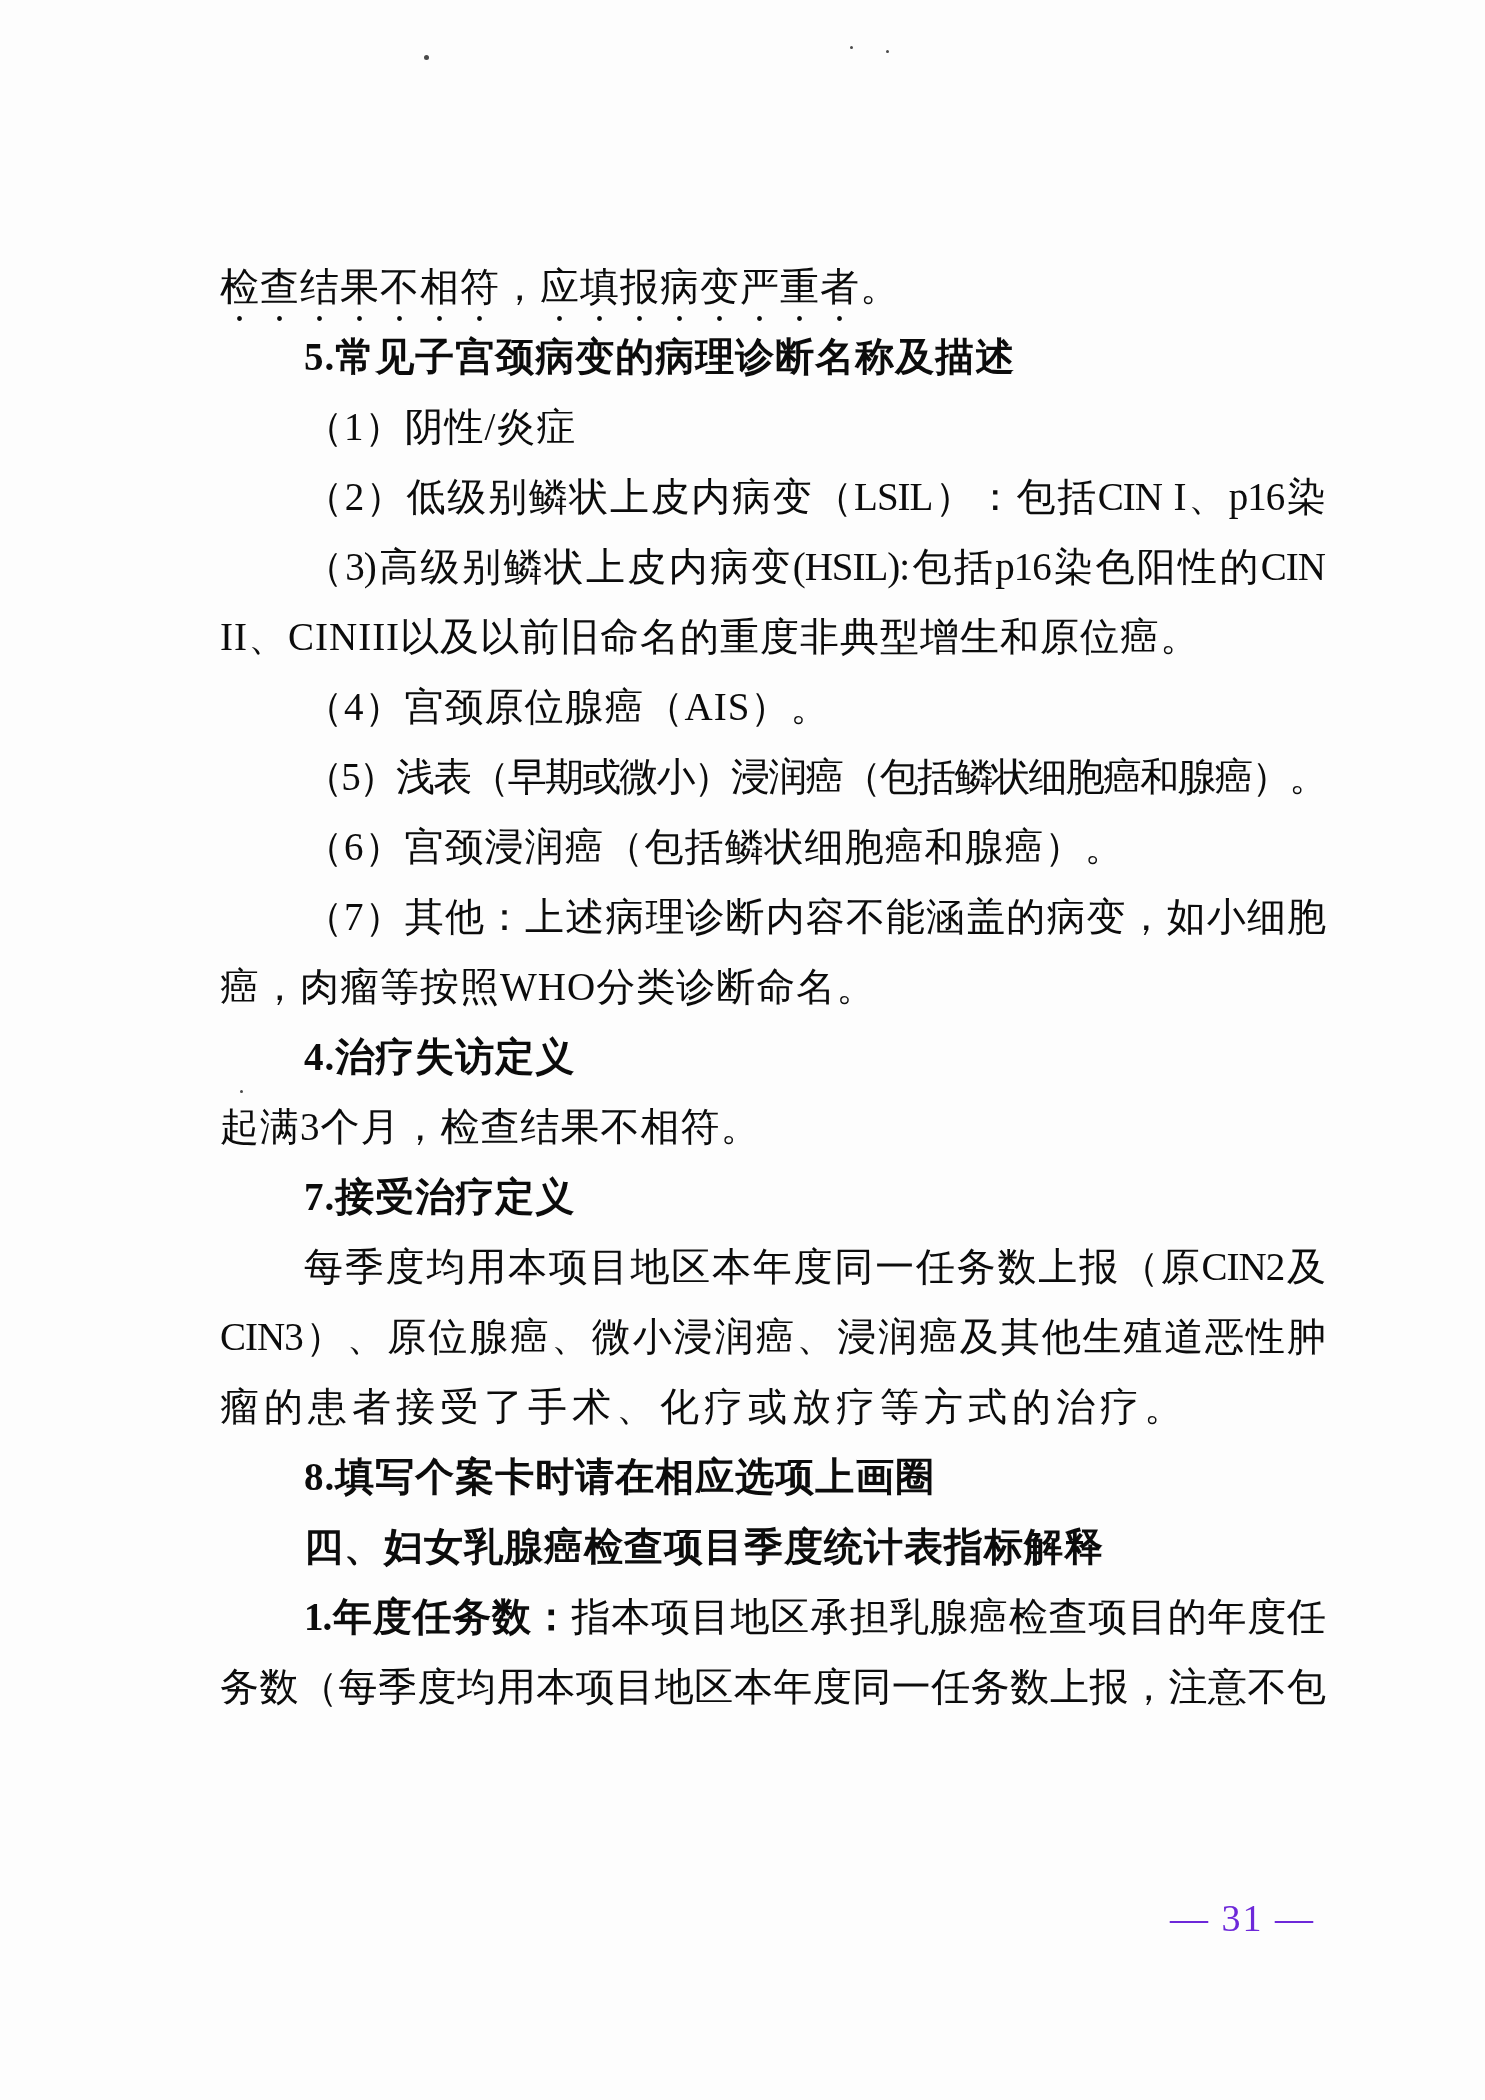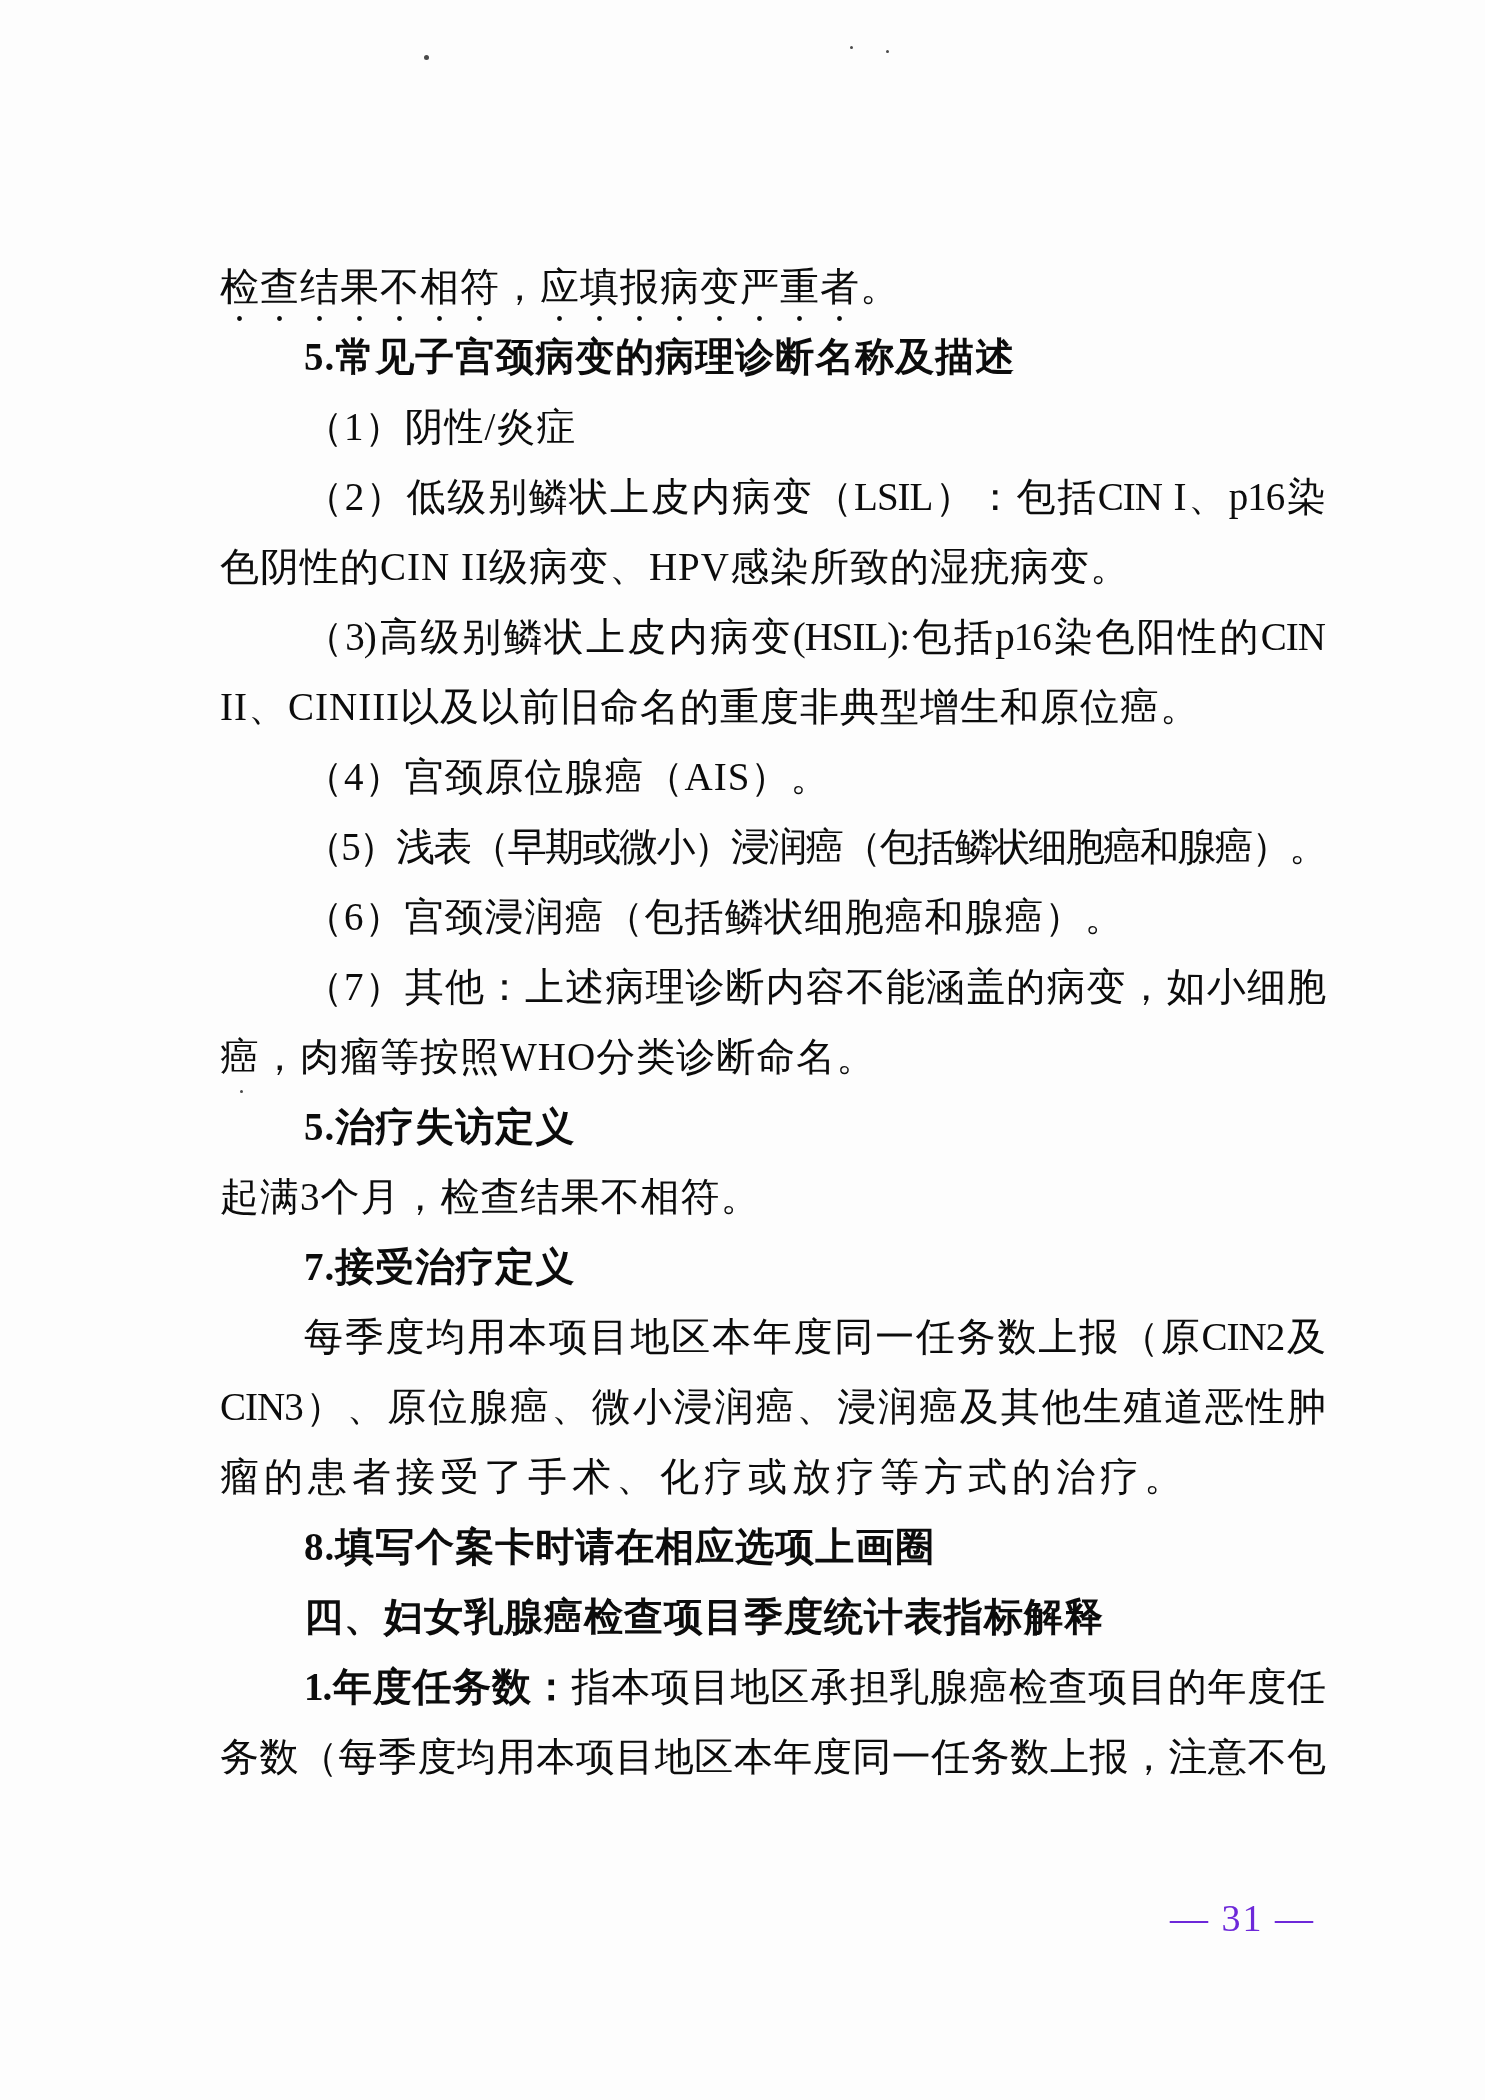--- a/index.html
+++ b/index.html
@@ -59,29 +59,28 @@
   }
 </style>
 </head>
 <body>
 
 <div class="doc-body">
     <div class="line emph"><span class="seg">检查结果不相符，应填报病变严重者。</span></div>
     <div class="line" style="text-indent: 84px;"><span class="seg bold">5.常见子宫颈病变的病理诊断名称及描述</span></div>
     <div class="line" style="text-indent: 84px;"><span class="seg">（1）阴性/炎症</span></div>
     <div class="line just" style="text-indent: 84px;"><span class="seg">（2）低级别鳞状上皮内病变（LSIL）：包括CIN I、p16染</span></div>
-    <div class="line"><span class="seg">色阴性的CIN II级病变、HPV感染所致的湿疣病变。</span></div>
     <div class="line just" style="text-indent: 84px;"><span class="seg">（3)高级别鳞状上皮内病变(HSIL):包括p16染色阳性的CIN</span></div>
     <div class="line"><span class="seg">II、CINIII以及以前旧命名的重度非典型增生和原位癌。</span></div>
     <div class="line" style="text-indent: 84px;"><span class="seg">（4）宫颈原位腺癌（AIS）。</span></div>
     <div class="line just tight" style="text-indent: 84px;"><span class="seg">（5）浅表（早期或微小）浸润癌（包括鳞状细胞癌和腺癌）。</span></div>
     <div class="line" style="text-indent: 84px;"><span class="seg">（6）宫颈浸润癌（包括鳞状细胞癌和腺癌）。</span></div>
     <div class="line just" style="text-indent: 84px;"><span class="seg">（7）其他：上述病理诊断内容不能涵盖的病变，如小细胞</span></div>
     <div class="line"><span class="seg">癌，肉瘤等按照WHO分类诊断命名。</span></div>
-    <div class="line" style="text-indent: 84px;"><span class="seg bold">5.治疗失访定义</span></div>
+    <div class="line" style="text-indent: 84px;"><span class="seg bold">4.治疗失访定义</span></div>
     <div class="line"><span class="seg">起满3个月，检查结果不相符。</span></div>
     <div class="line" style="text-indent: 84px;"><span class="seg bold">7.接受治疗定义</span></div>
     <div class="line just" style="text-indent: 84px;"><span class="seg">每季度均用本项目地区本年度同一任务数上报（原CIN2及</span></div>
     <div class="line just"><span class="seg">CIN3）、原位腺癌、微小浸润癌、浸润癌及其他生殖道恶性肿</span></div>
     <div class="line loose"><span class="seg">瘤的患者接受了手术、化疗或放疗等方式的治疗。</span></div>
     <div class="line" style="text-indent: 84px;"><span class="seg bold">8.填写个案卡时请在相应选项上画圈</span></div>
     <div class="line" style="text-indent: 84px;"><span class="seg bold">四、妇女乳腺癌检查项目季度统计表指标解释</span></div>
     <div class="line just" style="text-indent: 84px;"><span class="seg bold">1.年度任务数：</span><span class="seg">指本项目地区承担乳腺癌检查项目的年度任</span></div>
     <div class="line just"><span class="seg">务数（每季度均用本项目地区本年度同一任务数上报，注意不包</span></div>
   </div>

